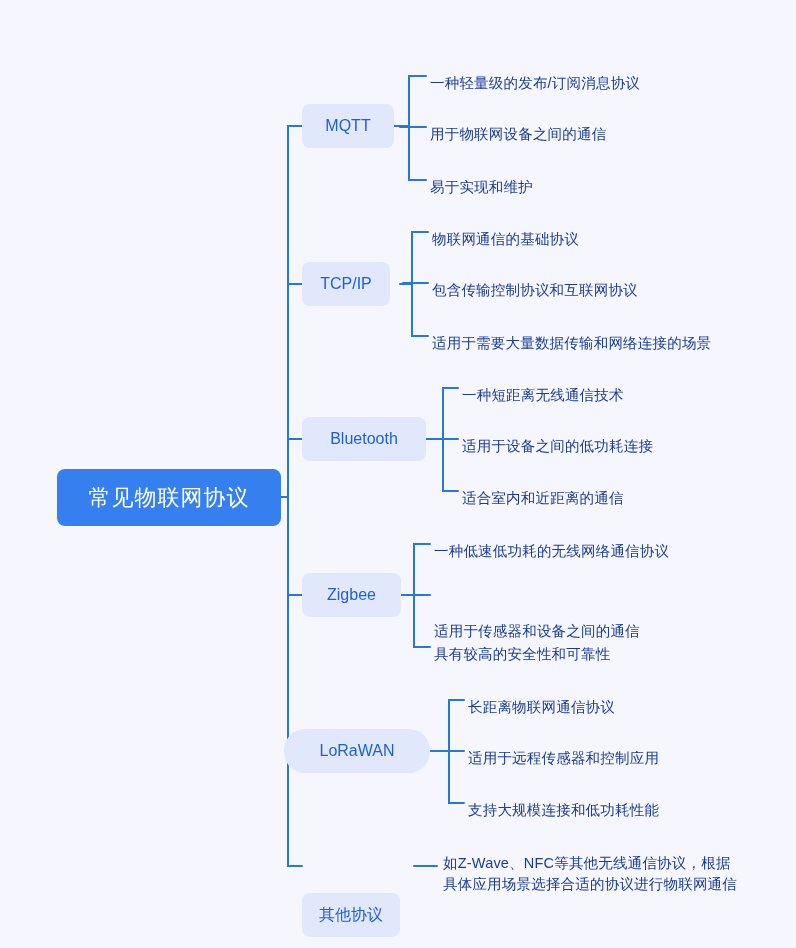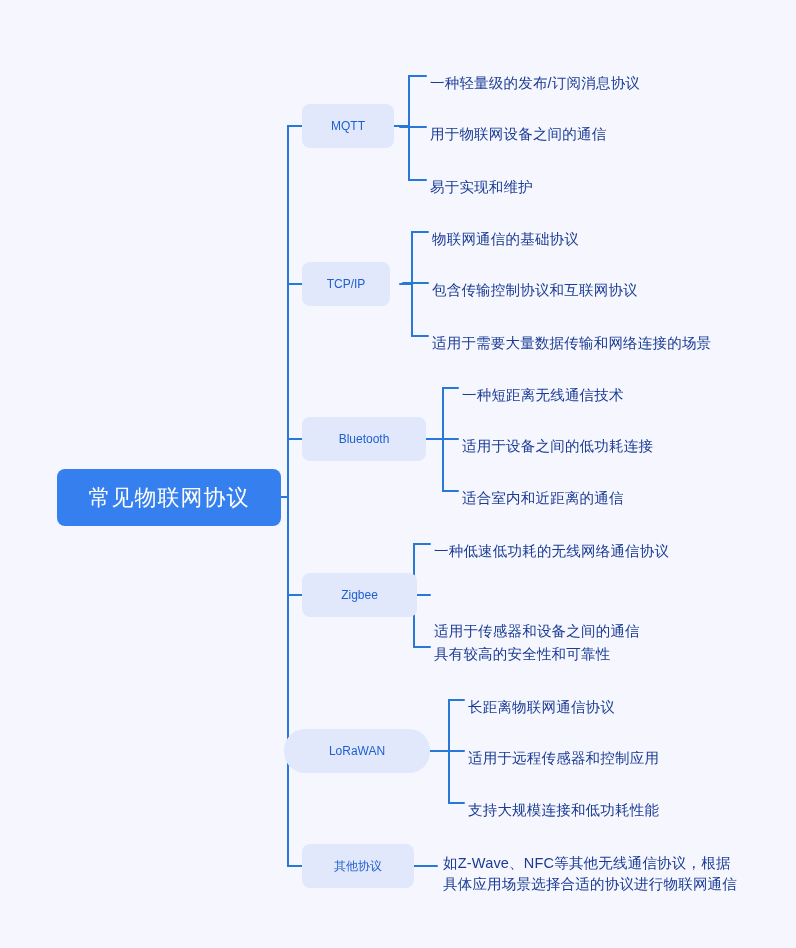--- a/index.html
+++ b/index.html
@@ -44,21 +44,21 @@
     color: #ffffff;
     border-radius: 8px;
     font-size: 22px;
     letter-spacing: 1px;
   }
   .branch-node {
     height: 44px;
     background: #e1e8fc;
     color: #1f5fd0;
     border-radius: 8px;
-    font-size: 12px;
+    font-size: 16px;
     padding: 16px 16px;
     justify-content: center;
   }
   .leaf-node {
     position: absolute;
     color: #1b3c94;
     font-size: 14.5px;
     line-height: 21px;
     white-space: pre-line;
     letter-spacing: 0.2px;
@@ -121,31 +121,31 @@
       </div>
       <div class="leaf-node" style="left: 432px; top: 222px;">物联网通信的基础协议</div>
       <div class="leaf-node" style="left: 432px; top: 273px;">包含传输控制协议和互联网协议</div>
       <div class="leaf-node" style="left: 432px; top: 326px;">适用于需要大量数据传输和网络连接的场景</div>
       <div class="node branch-node" style="left: 302px; top: 417px; width: 124px;">
         <span>Bluetooth</span>
       </div>
       <div class="leaf-node" style="left: 462px; top: 378px;">一种短距离无线通信技术</div>
       <div class="leaf-node" style="left: 462px; top: 429px;">适用于设备之间的低功耗连接</div>
       <div class="leaf-node" style="left: 462px; top: 481px;">适合室内和近距离的通信</div>
-      <div class="node branch-node" style="left: 302px; top: 573px; width: 115px;">
+      <div class="node branch-node" style="left: 302px; top: 573px; width: 99px;">
         <span>Zigbee</span>
       </div>
       <div class="leaf-node" style="left: 434px; top: 534px;">一种低速低功耗的无线网络通信协议</div>
       <div class="leaf-node" style="left: 434px; top: 614px;">适用于传感器和设备之间的通信</div>
       <div class="leaf-node" style="left: 434px; top: 637px;">具有较高的安全性和可靠性</div>
       <div class="node branch-node" style="left: 284px; top: 729px; width: 146px; border-radius: 21px;">
         <span>LoRaWAN</span>
       </div>
       <div class="leaf-node" style="left: 468px; top: 690px;">长距离物联网通信协议</div>
       <div class="leaf-node" style="left: 468px; top: 741px;">适用于远程传感器和控制应用</div>
       <div class="leaf-node" style="left: 468px; top: 793px;">支持大规模连接和低功耗性能</div>
-      <div class="node branch-node" style="left: 302px; top: 844px; width: 112px;">
+      <div class="node branch-node" style="left: 302px; top: 893px; width: 98px;">
         <span>其他协议</span>
       </div>
       <div class="leaf-node" style="left: 443px; top: 846px;">如Z-Wave、NFC等其他无线通信协议，根据
 具体应用场景选择合适的协议进行物联网通信</div>
     </div>
 </div>
 
 </body></html>

